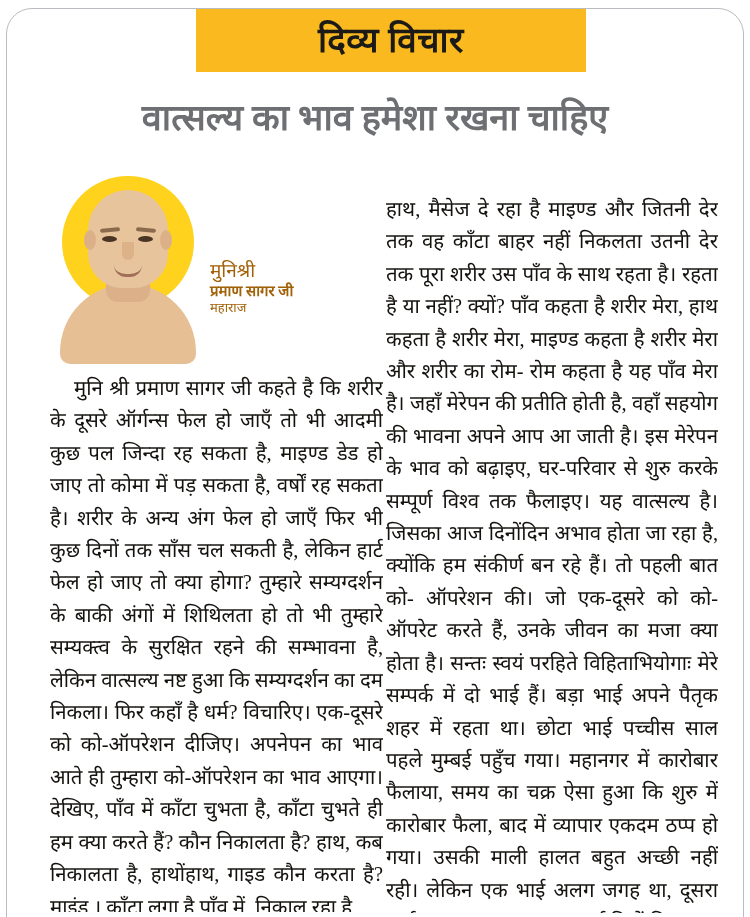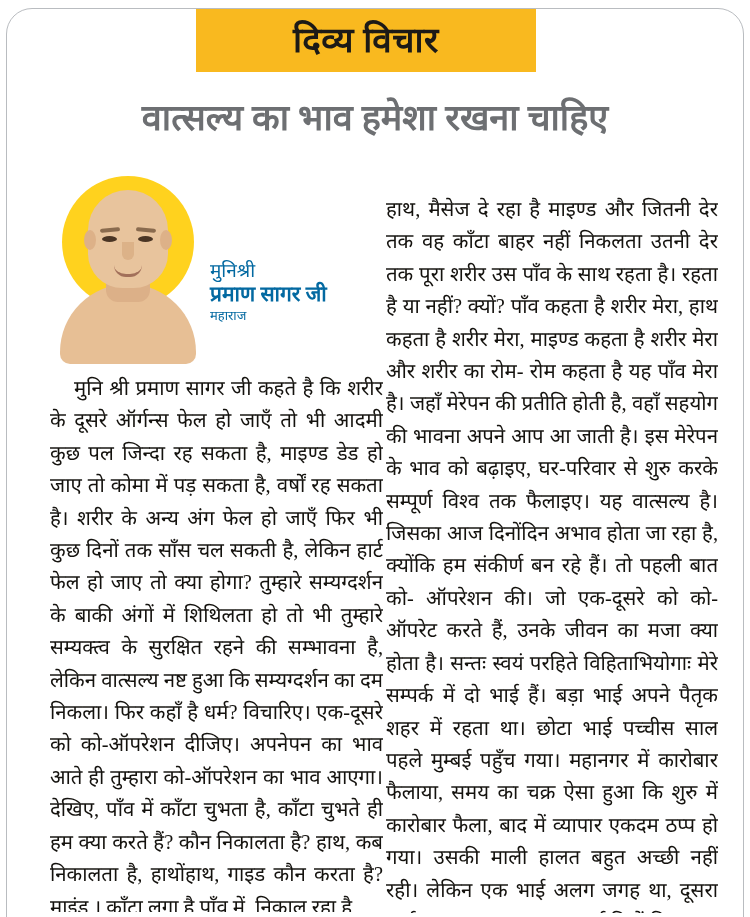--- a/index.html
+++ b/index.html
@@ -29,21 +29,21 @@
     border-radius: 26px;
     box-sizing: border-box;
     pointer-events: none;
   }
 
   
   .banner {
     position: absolute;
     left: 196px;
     top: 9px;
-    width: 340px;
+    width: 390px;
     height: 63px;
     background: #f9b91f;
     display: flex;
     align-items: center;
     justify-content: center;
     box-sizing: border-box;
   }
   .banner-title {
     font-family: "Liberation Serif", "DejaVu Serif", serif;
     font-weight: bold;
@@ -177,29 +177,29 @@
     height: 9px;
     border-bottom: 3px solid #a2705a;
     border-radius: 0 0 16px 16px;
   }
 
   .caption {
     position: absolute;
     left: 180px;
     top: 88px;
     width: 150px;
-    color: #0369a1;
+    color: #a16207;
     font-family: "Liberation Serif", "DejaVu Serif", serif;
   }
   .caption-line1 {
     font-size: 19px;
     line-height: 1.18;
   }
   .caption-line2 {
-    font-size: 21px;
+    font-size: 15px;
     font-weight: bold;
     line-height: 1.2;
   }
   .caption-line3 {
     font-size: 13px;
     line-height: 1.2;
   }
 
   
   .col {

